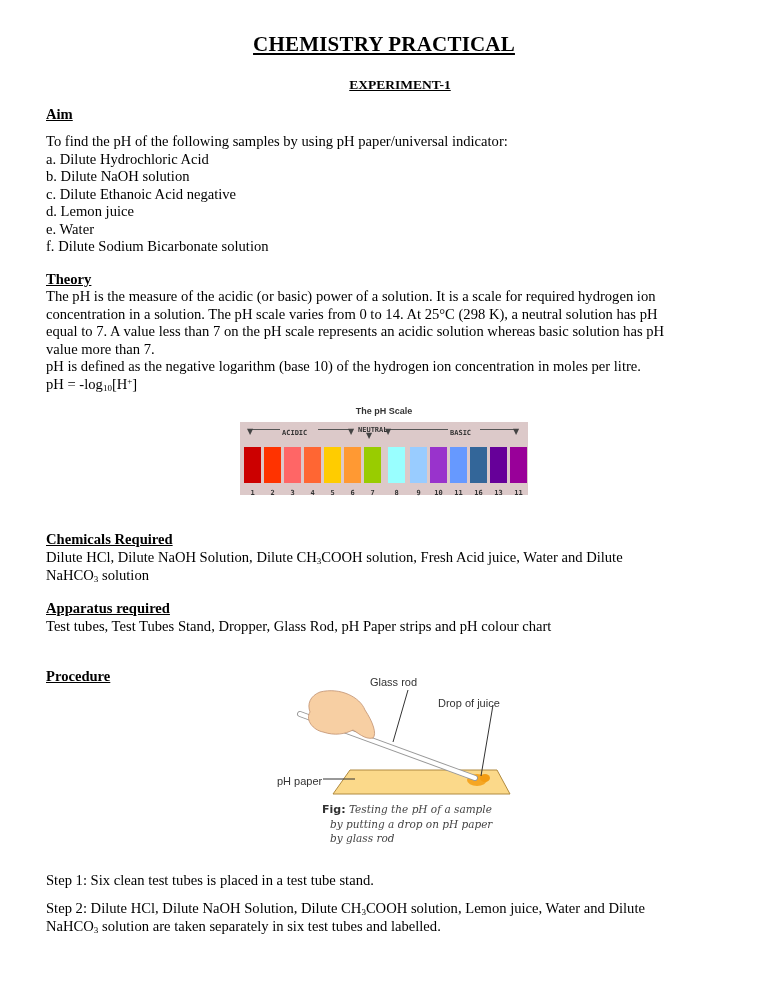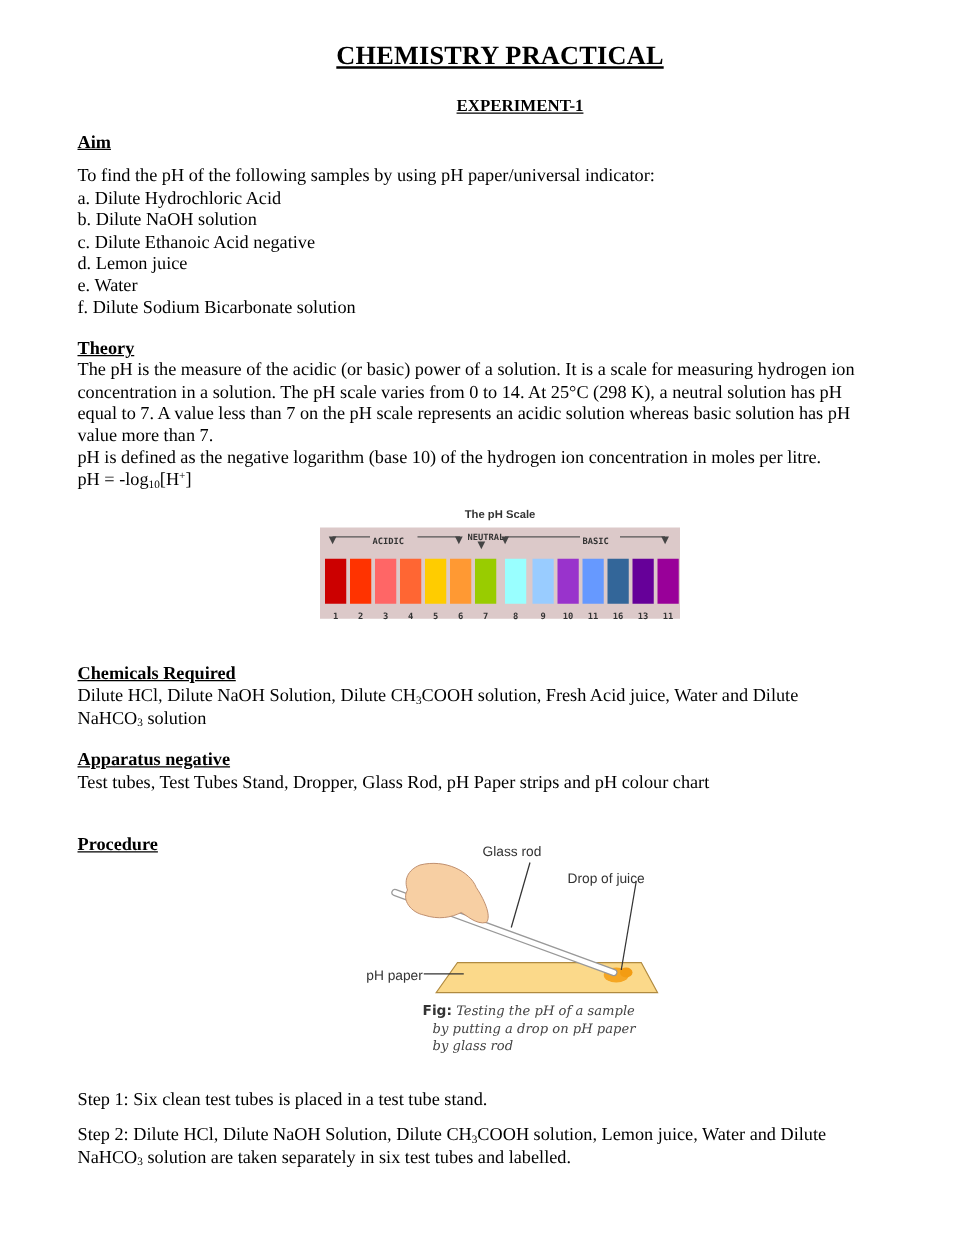--- a/index.html
+++ b/index.html
@@ -12,21 +12,21 @@
       height: 994px;
       position: relative;
       overflow: hidden;
       font-family: "Liberation Serif", "DejaVu Serif", serif;
       color: #000;
       font-size: 14.6px;
       line-height: 17px;
     }
     .page {
       position: absolute;
-      left: 16px; top: 0;
+      left: 0; top: 0;
       width: 748px; height: 994px;
     }
     .title {
       position: absolute;
       left: 0; width: 768px;
       top: 36px;
       text-align: center;
       font-weight: bold;
       font-size: 21px;
       text-decoration: underline;
@@ -166,21 +166,21 @@
     <span class="line">a. Dilute Hydrochloric Acid</span>
     <span class="line">b. Dilute NaOH solution</span>
     <span class="line">c. Dilute Ethanoic Acid negative</span>
     <span class="line">d. Lemon juice</span>
     <span class="line">e. Water</span>
     <span class="line">f. Dilute Sodium Bicarbonate solution</span>
   </div>
 
   <div class="heading" style="top:271px;">Theory</div>
   <div class="text" style="top:288px;">
-    <span class="line">The pH is the measure of the acidic (or basic) power of a solution. It is a scale for measuring hydrogen ion</span>
+    <span class="line">The pH is the measure of the acidic (or basic) power of a solution. It is a scale for required hydrogen ion</span>
     <span class="line">concentration in a solution. The pH scale varies from 0 to 14. At 25°C (298 K), a neutral solution has pH</span>
     <span class="line">equal to 7. A value less than 7 on the pH scale represents an acidic solution whereas basic solution has pH</span>
     <span class="line">value more than 7.</span>
     <span class="line">pH is defined as the negative logarithm (base 10) of the hydrogen ion concentration in moles per litre.</span>
     <span class="line"><span>pH = -log</span><sub>10</sub><span>[H</span><sup>+</sup><span>]</span></span>
   </div>
 
   <div class="ph-figure">
     <div class="ph-caption">The pH Scale</div>
     <div class="ph-board">
@@ -232,21 +232,21 @@
         </div>
     </div>
   </div>
 
   <div class="heading" style="top:531px;">Chemicals Required</div>
   <div class="text" style="top:549px;">
     <span class="line"><span>Dilute HCl, Dilute NaOH Solution, Dilute CH</span><sub>3</sub><span>COOH solution, Fresh Acid juice, Water and Dilute</span></span>
     <span class="line"><span>NaHCO</span><sub>3</sub><span> solution</span></span>
   </div>
 
-  <div class="heading" style="top:600px;">Apparatus negative</div>
+  <div class="heading" style="top:600px;">Apparatus required</div>
   <div class="text" style="top:618px;">Test tubes, Test Tubes Stand, Dropper, Glass Rod, pH Paper strips and pH colour chart</div>
 
   <div class="heading" style="top:654px;margin-top:14px;">Procedure</div>
 
   <div class="rod-figure">
     <svg width="265" height="130" viewBox="0 0 265 130">
 
       <polygon points="85,98 232,98 245,122 68,122" fill="#fbd98a" stroke="#b08a40" stroke-width="1"></polygon>
 
       <ellipse cx="212" cy="108" rx="10" ry="6" fill="#f5a623"></ellipse>

